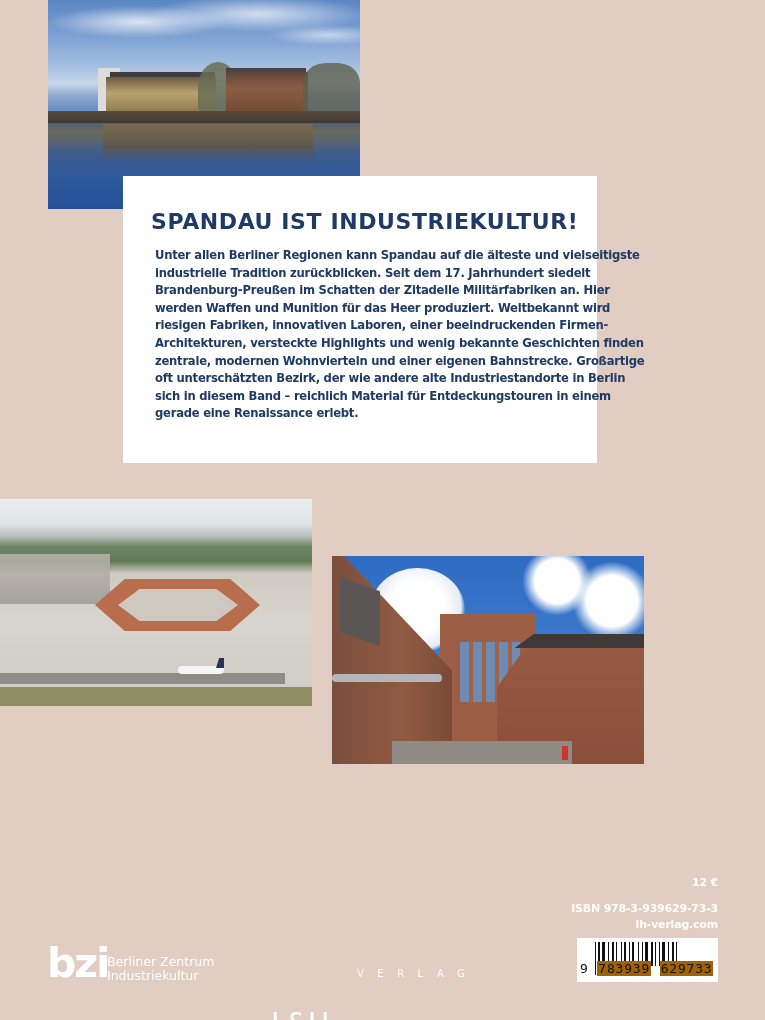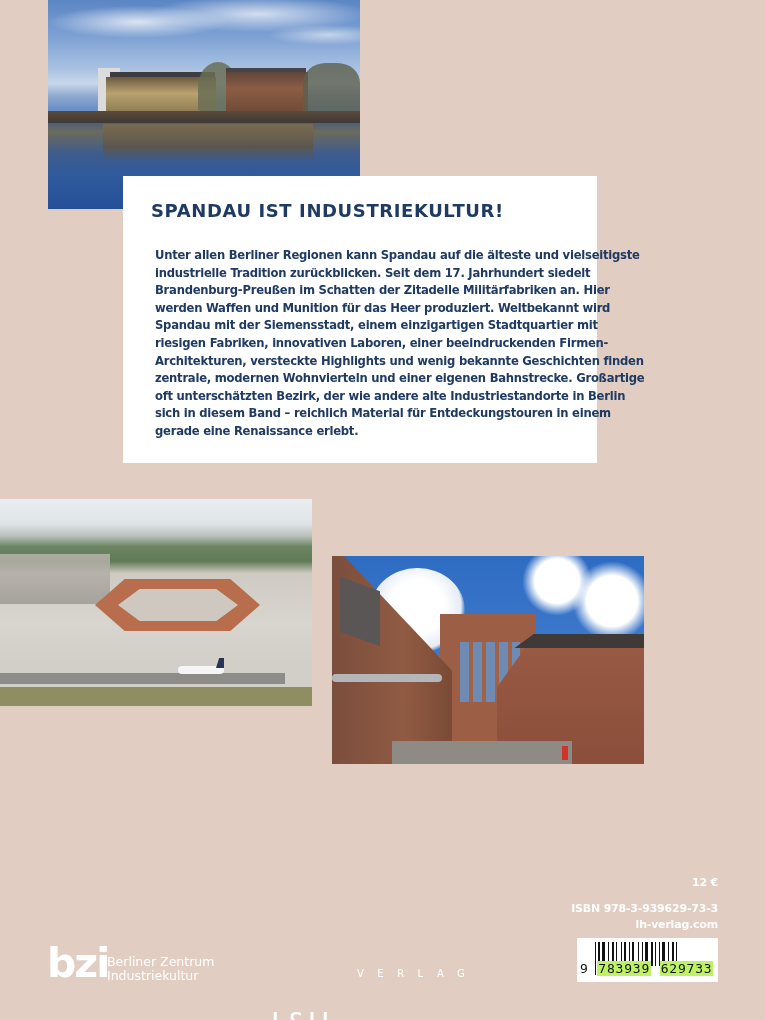--- a/index.html
+++ b/index.html
@@ -26,22 +26,22 @@
   #photo-river .bld2roof { position:absolute; left:178px; top:68px; width:80px; height:6px; background:#46434a; }
   #photo-river .trees1 { position:absolute; left:150px; top:62px; width:40px; height:50px; border-radius:50% 50% 10% 10%; background:#6a6e55; opacity:.85; }
   #photo-river .trees2 { position:absolute; left:255px; top:63px; width:57px; height:50px; border-radius:40% 40% 5% 5%; background:#5d5f4e; opacity:.8; }
   #photo-river .quay { position:absolute; left:0; top:111px; width:100%; height:12px; background:linear-gradient(180deg,#5b4a3a,#3d3a36); }
   #photo-river .water { position:absolute; left:0; top:123px; width:100%; height:86px;
     background: linear-gradient(180deg, #4d5f78 0%, #6b6a5c 10%, #3f5c8d 35%, #2f5a9c 60%, #245098 100%); }
   #photo-river .reflect { position:absolute; left:55px; top:124px; width:210px; height:38px; background:linear-gradient(180deg,#7f6c4b,#5d5344 60%,rgba(50,80,130,0)); opacity:.8; }
 
   
   #text-card { position:absolute; left:123px; top:176px; width:474px; height:287px; background:#ffffff; }
-  #card-title { position:absolute; left:28px; top:24px; margin:0;
-    font-family:"DejaVu Sans", sans-serif; font-weight:bold; font-size:18px; letter-spacing:0.6px;
+  #card-title { position:absolute; left:28px; top:33px; margin:0;
+    font-family:"DejaVu Sans", sans-serif; font-weight:bold; font-size:22px; letter-spacing:0.6px;
     color:#1f3a63; white-space:nowrap; }
   #card-body { position:absolute; left:28px; top:67px; width:440px; margin:4px;
     font-family:"DejaVu Sans", sans-serif; font-weight:bold; font-size:11.6px; line-height:17.6px;
     color:#1f3a63; letter-spacing:-0.25px; }
   #card-body span { display:block; white-space:nowrap; }
 
   
   #photo-airport { left:0; top:499px; width:312px; height:207px;
     background: linear-gradient(180deg, #e9edf0 0%, #dfe4e7 12%, #b8bfb8 18%, #6e8563 23%, #5f7a55 30%, #cfcbc3 36%, #d8d5cf 60%, #d2cfc9 80%); }
   #photo-airport .terminal { position:absolute; left:95px; top:80px; width:165px; height:52px;
@@ -77,21 +77,21 @@
   .footer-meta { position:absolute; right:47px; text-align:right; color:#ffffff;
     font-family:"DejaVu Sans", sans-serif; font-weight:bold; font-size:11px; white-space:nowrap; letter-spacing:-0.2px; }
   #price { top:876px; }
   #isbn { top:902px; }
   #website { top:918px; }
 
   #barcode { position:absolute; left:577px; top:938px; width:141px; height:44px; background:#ffffff; }
   #barcode .bars { position:absolute; left:18px; top:4px; width:118px; height:30px; }
   #barcode .bars i { position:absolute; top:0; background:#111; }
   #barcode .digits { position:absolute; left:3px; top:23px; font-family:"DejaVu Sans Mono", monospace; font-size:13px; color:#111; letter-spacing:0.8px; white-space:pre; }
-  #barcode .digits b { font-weight:normal; background:#bef264; padding:0 1px; }
+  #barcode .digits b { font-weight:normal; background:#a16207; padding:0 1px; }
 
   #bzi-mark { position:absolute; left:47px; top:941px; color:#ffffff; font-family:"DejaVu Sans", sans-serif; font-weight:bold; font-size:41px; letter-spacing:-2px; line-height:44px; }
   #bzi-name { position:absolute; left:107px; top:955px; color:#ffffff; font-family:"DejaVu Sans", sans-serif; font-size:12.5px; line-height:13.5px; }
   #bzi-name span { display:block; }
   #lh-mark { position:absolute; left:271px; top:1008px; color:#ffffff; font-family:"DejaVu Sans", sans-serif; font-size:29px; font-weight:normal; line-height:30px; letter-spacing:-1px; }
   #lh-verlag { position:absolute; left:357px; top:968px; color:#ffffff; font-family:"DejaVu Sans", sans-serif; font-size:10px; letter-spacing:13.5px; }
 </style>
 </head>
 <body>
 
@@ -109,21 +109,20 @@
   <div class="reflect"></div>
 </div>
 
 <div id="text-card">
   <h1 id="card-title">SPANDAU IST INDUSTRIEKULTUR!</h1>
   <p id="card-body">
     <span>Unter allen Berliner Regionen kann Spandau auf die älteste und vielseitigste</span>
     <span>industrielle Tradition zurückblicken. Seit dem 17. Jahrhundert siedelt</span>
     <span>Brandenburg-Preußen im Schatten der Zitadelle Militärfabriken an. Hier</span>
     <span>werden Waffen und Munition für das Heer produziert. Weltbekannt wird</span>
-    <span>Spandau mit der Siemensstadt, einem einzigartigen Stadtquartier mit</span>
     <span>riesigen Fabriken, innovativen Laboren, einer beeindruckenden Firmen-</span>
     <span>Architekturen, versteckte Highlights und wenig bekannte Geschichten finden</span>
     <span>zentrale, modernen Wohnvierteln und einer eigenen Bahnstrecke. Großartige</span>
     <span>oft unterschätzten Bezirk, der wie andere alte Industriestandorte in Berlin</span>
     <span>sich in diesem Band – reichlich Material für Entdeckungstouren in einem</span>
     <span>gerade eine Renaissance erlebt.</span>
   </p>
 </div>
 
 <div id="photo-airport" class="photo">

